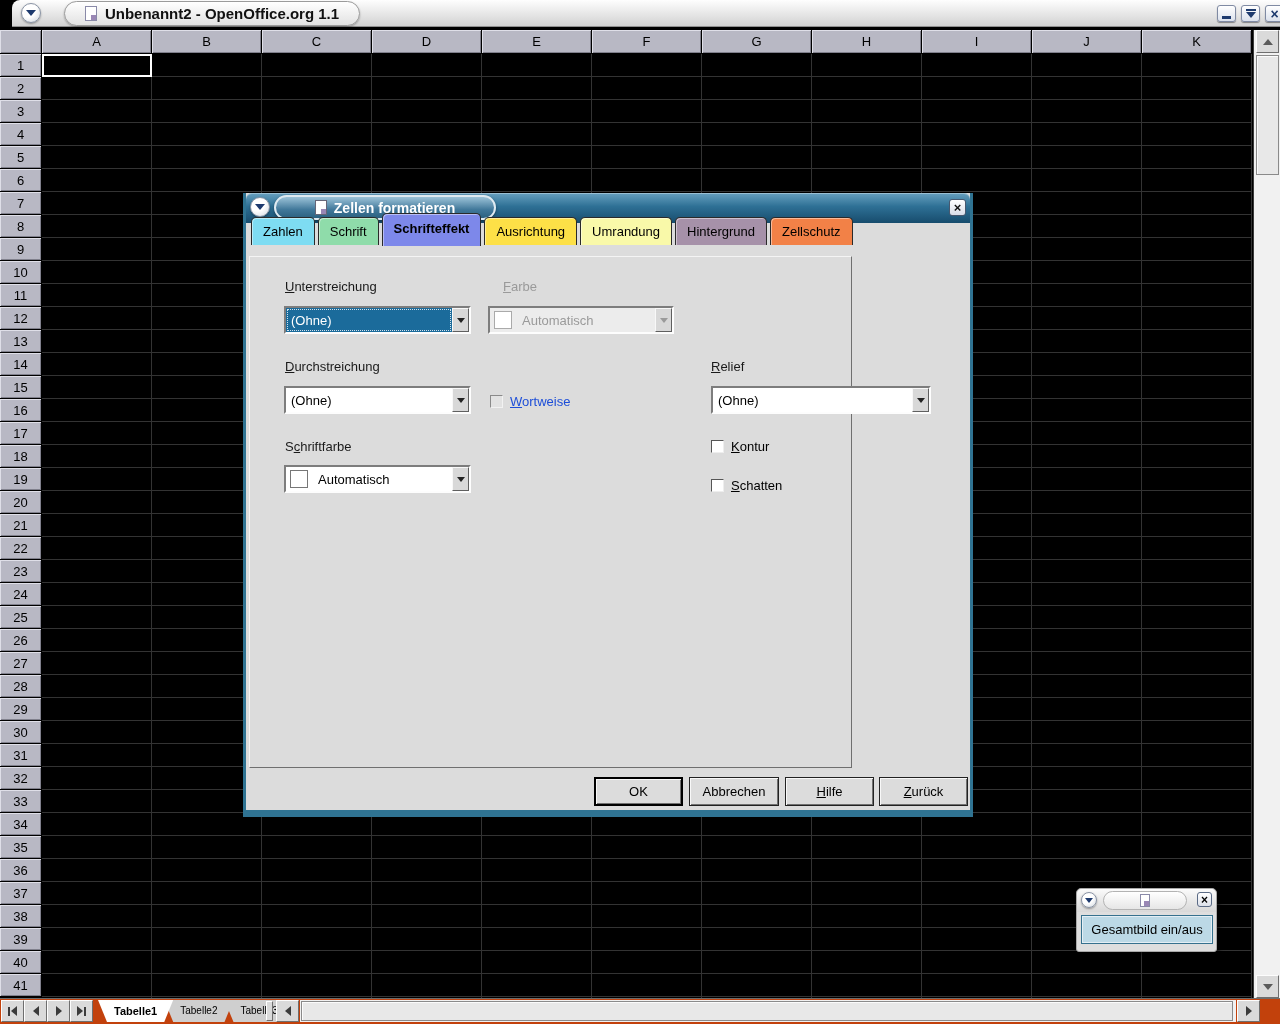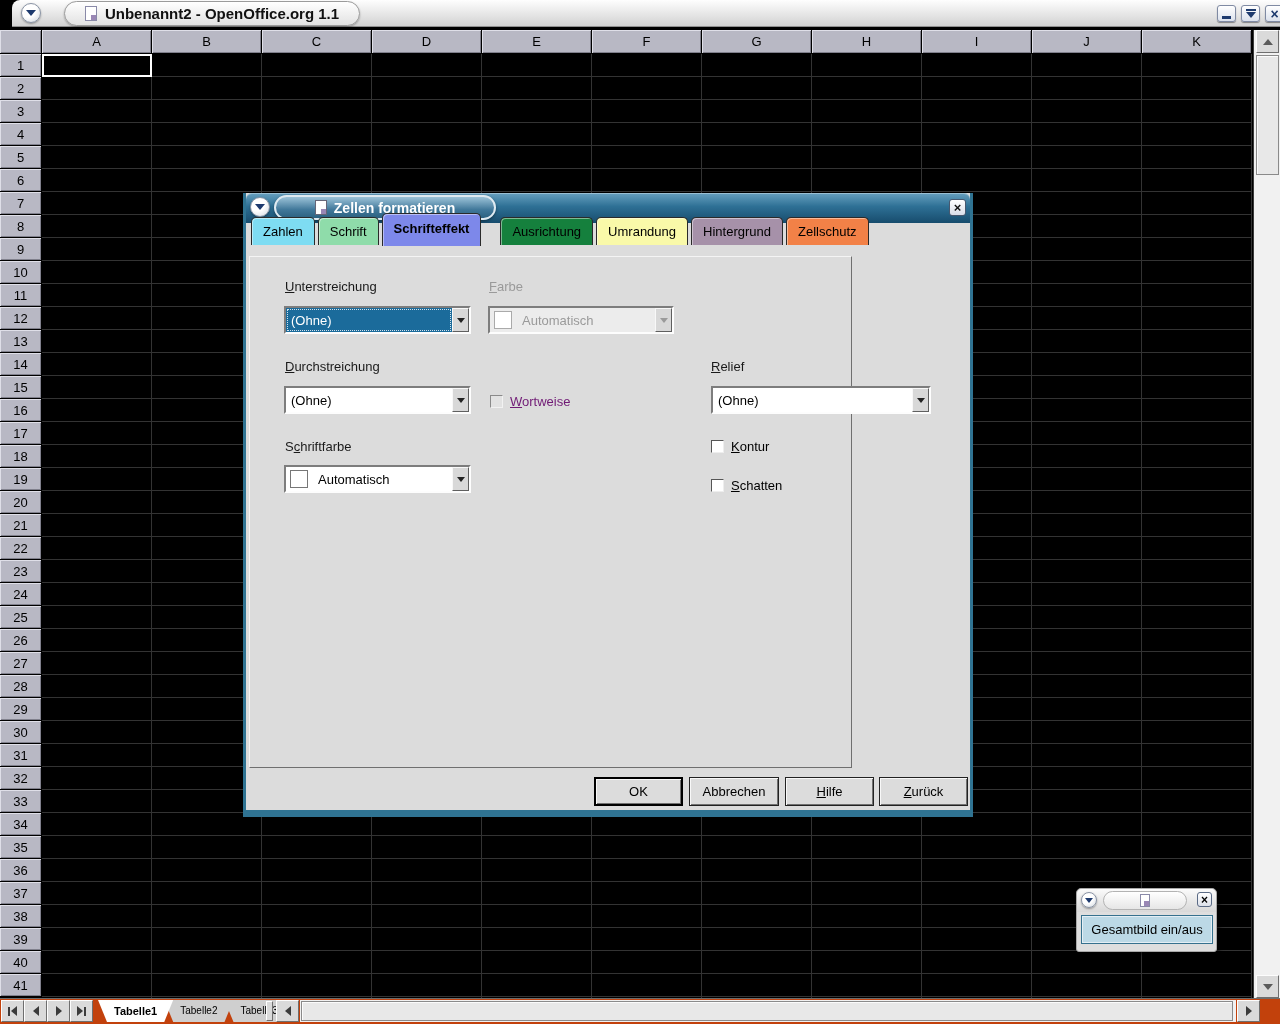--- a/index.html
+++ b/index.html
@@ -160,21 +160,21 @@
   .combo.focused { background:#1b6b9b; }
   .combo.focused .combo-val { color:#fff; }
   .combo.focused::after { content:""; position:absolute; left:1px; top:1px; bottom:1px; right:18px; border:1px dotted #d3e2ec; pointer-events:none; }
   .combo.disabled { background:#ececec; }
   .combo.disabled .combo-val { color:#9a9a9a; }
   .combo.disabled .combo-btn .ctri { border-top-color:#9a9a9a; }
   .swatch { width:18px; height:18px; background:#fff; border:1px solid #777; margin:0 5px 0 4px; flex:none; }
   .combo.disabled .swatch { border-color:#aaa; }
   .checkbox { position:absolute; display:flex; align-items:center; gap:7px; font-size:13px; }
   .cb-box { width:13px; height:13px; background:#fff; border:1px solid; border-color:#555 #eee #eee #555; flex:none; }
-  .checkbox.disabled { color:#701a75; }
+  .checkbox.disabled { color:#1d4ed8; }
   .checkbox.disabled .cb-box { background:#e2e2e2; border-color:#8a8a8a #f2f2f2 #f2f2f2 #8a8a8a; }
   .preview { position:absolute; left:19px; top:356px; width:678px; height:97px; background:#fff; border:1px solid #000; }
   .baseline { position:absolute; left:0; right:0; top:49px; height:1px; background:#000; }
   .preview-text { position:absolute; left:0; right:0; bottom:46px; text-align:center; font-size:14px; font-weight:bold; }
   .dlg-btn {
     position:absolute; top:584px; height:29px; background:#dcdcdc; border:1px solid #222;
     box-shadow:inset 1px 1px 0 #f8f8f8, inset -1px -1px 0 #707070;
     font-size:13px; display:flex; align-items:center; justify-content:center;
   }
   .dlg-btn.default { border:2px solid #000; }
@@ -349,36 +349,36 @@
       </div>
       <div class="dlg-close">
         <span>×</span>
       </div>
     </div>
 
     <div class="tabstrip" id="dialog-tabs">
         <div class="dtab" style="background: rgb(126, 220, 242);">Zahlen</div>
         <div class="dtab" style="background: rgb(143, 220, 170);">Schrift</div>
         <div class="dtab selected" style="background: rgb(125, 136, 234);">Schrifteffekt</div>
-        <div class="dtab" style="background: #15803d; margin-left: 16px;">Ausrichtung</div>
+        <div class="dtab" style="background: #fde047;">Ausrichtung</div>
         <div class="dtab" style="background: rgb(249, 249, 169);">Umrandung</div>
         <div class="dtab" style="background: rgb(166, 145, 169);">Hintergrund</div>
         <div class="dtab" style="background: rgb(242, 129, 71);">Zellschutz</div>
       </div>
 
     <div class="tabpanel">
       <span class="lbl" style="left:35px; top:22px;"><u>U</u>nterstreichung</span>
       <div class="combo focused" style="left:34px; top:49px; width:187px;">
         <span class="combo-val">(Ohne)</span>
         <span class="combo-btn">
             <i class="ctri"></i>
           </span>
       </div>
 
-      <span class="lbl disabled" style="left:239px; top:22px;"><u>F</u>arbe</span>
+      <span class="lbl disabled" style="left:253px; top:22px;"><u>F</u>arbe</span>
       <div class="combo disabled" style="left:238px; top:49px; width:186px;">
         <span class="swatch"></span>
         <span class="combo-val">Automatisch</span>
         <span class="combo-btn">
             <i class="ctri"></i>
           </span>
       </div>
 
       <span class="lbl" style="left:35px; top:102px;"><u>D</u>urchstreichung</span>
       <div class="combo" style="left:34px; top:129px; width:187px;">

